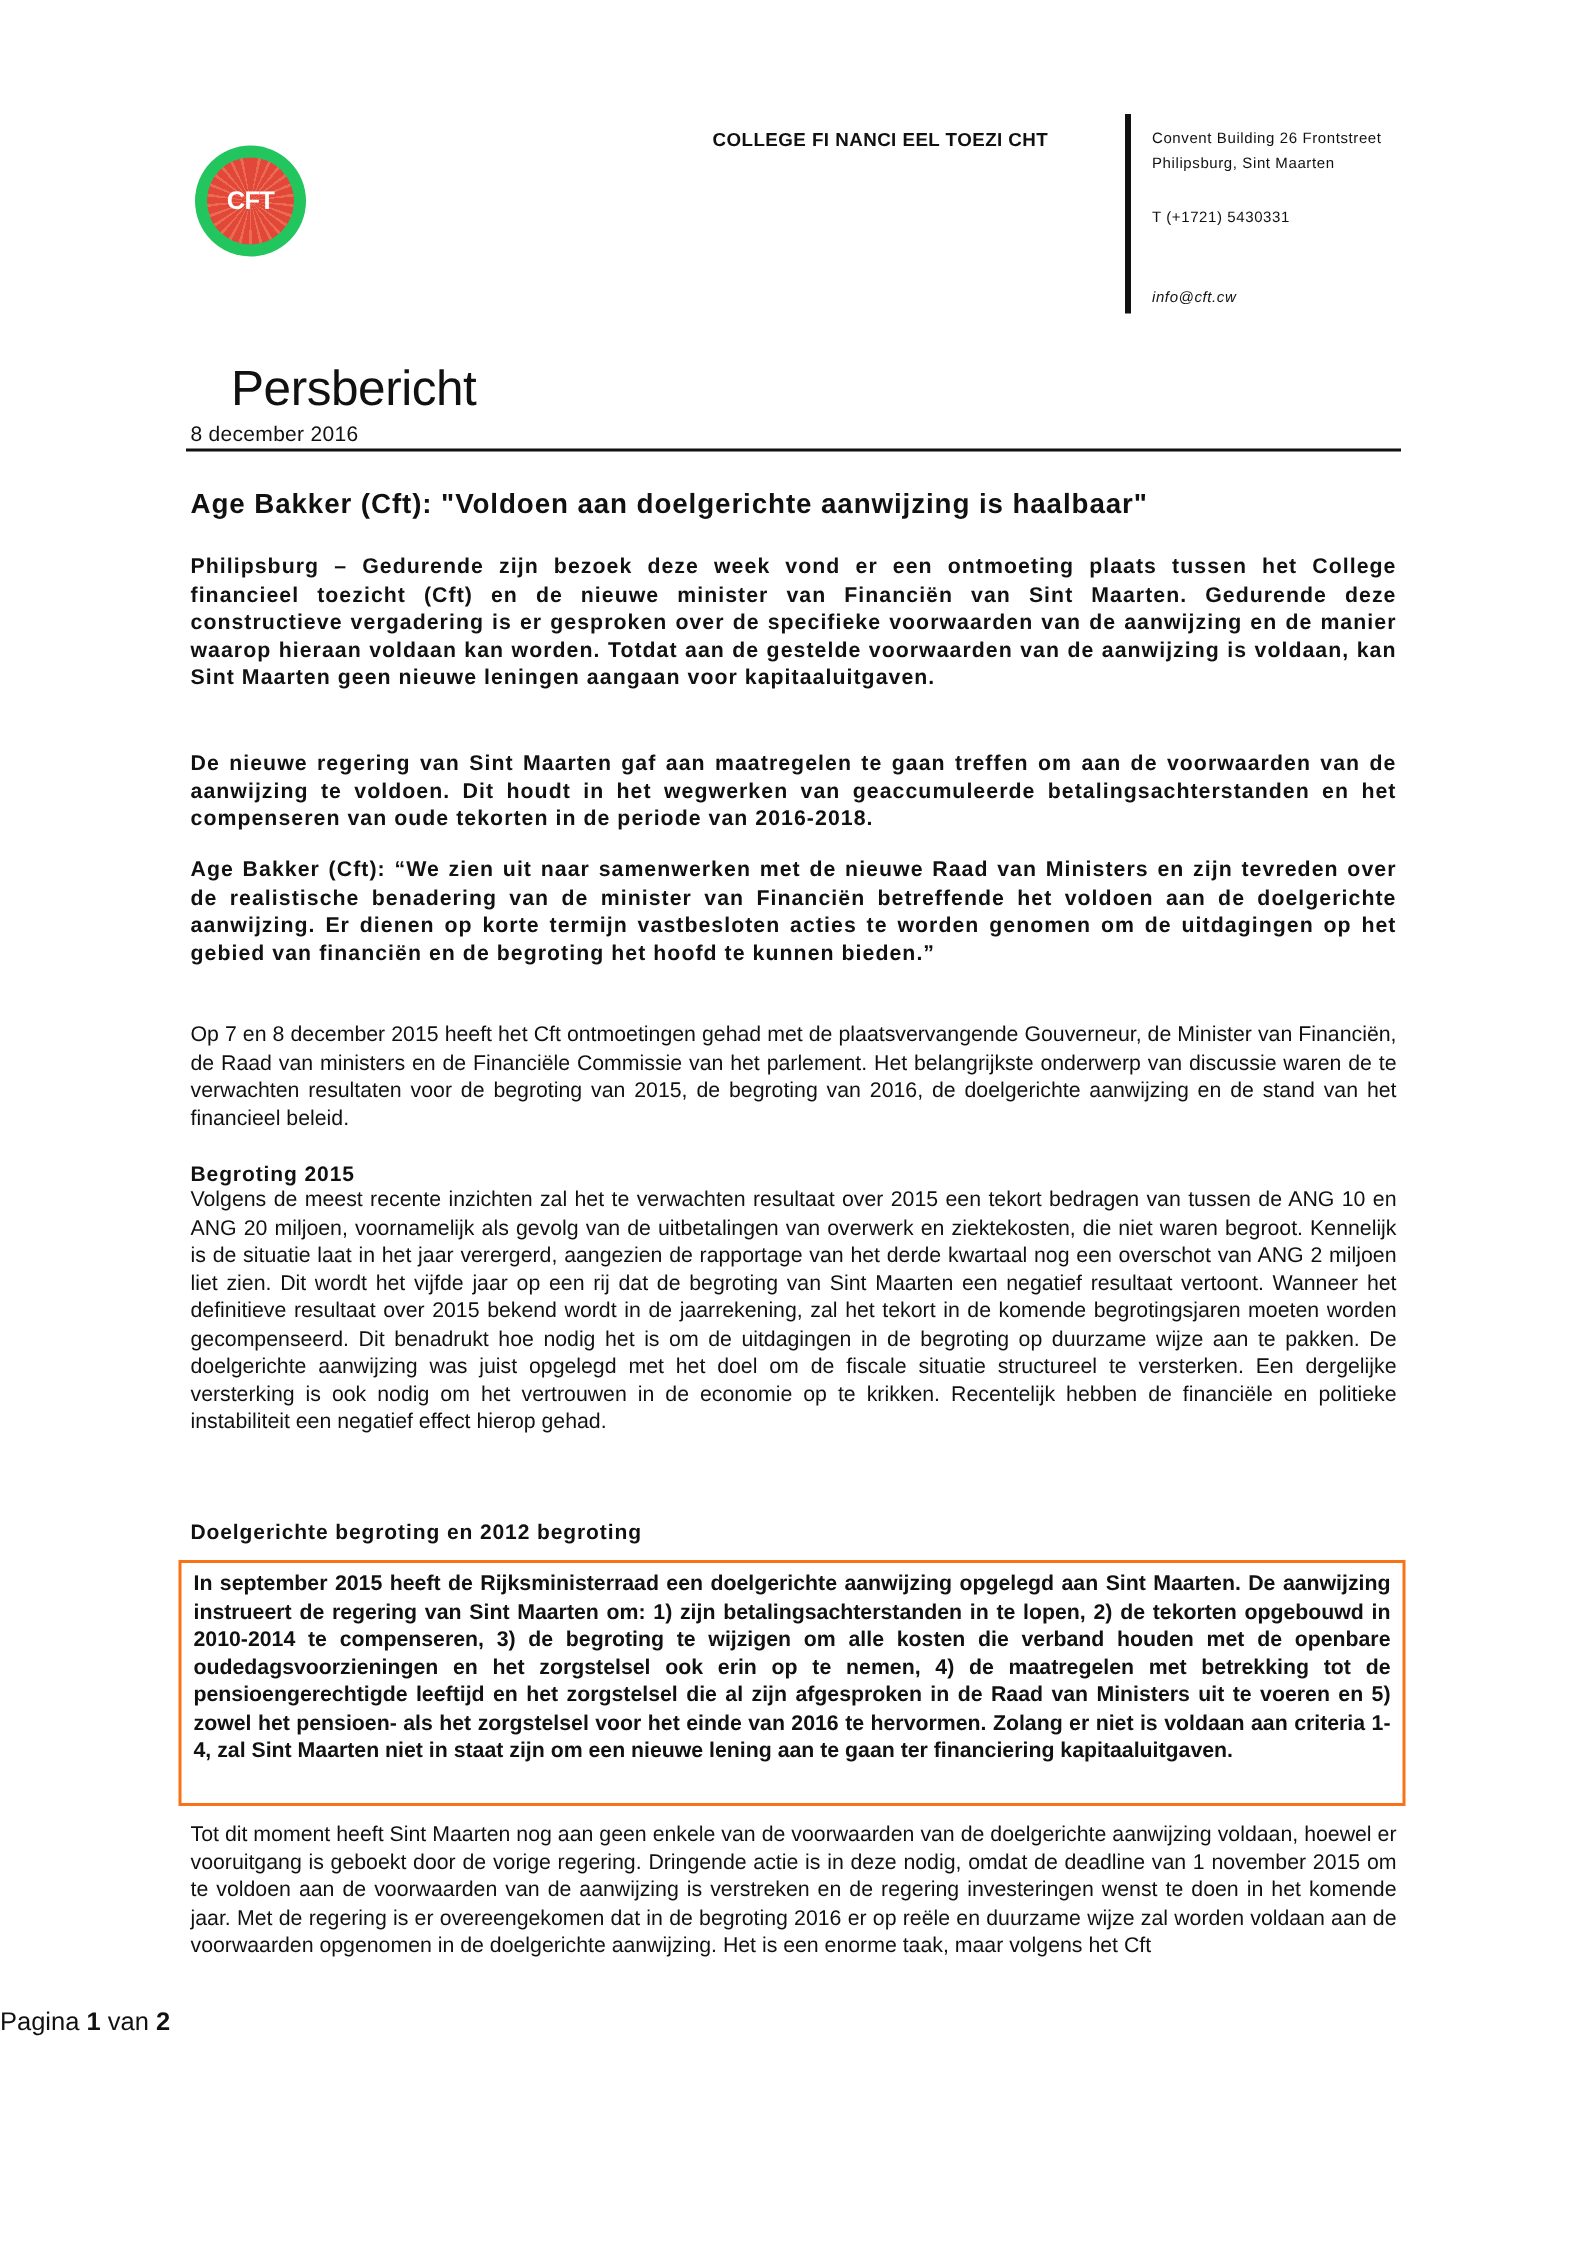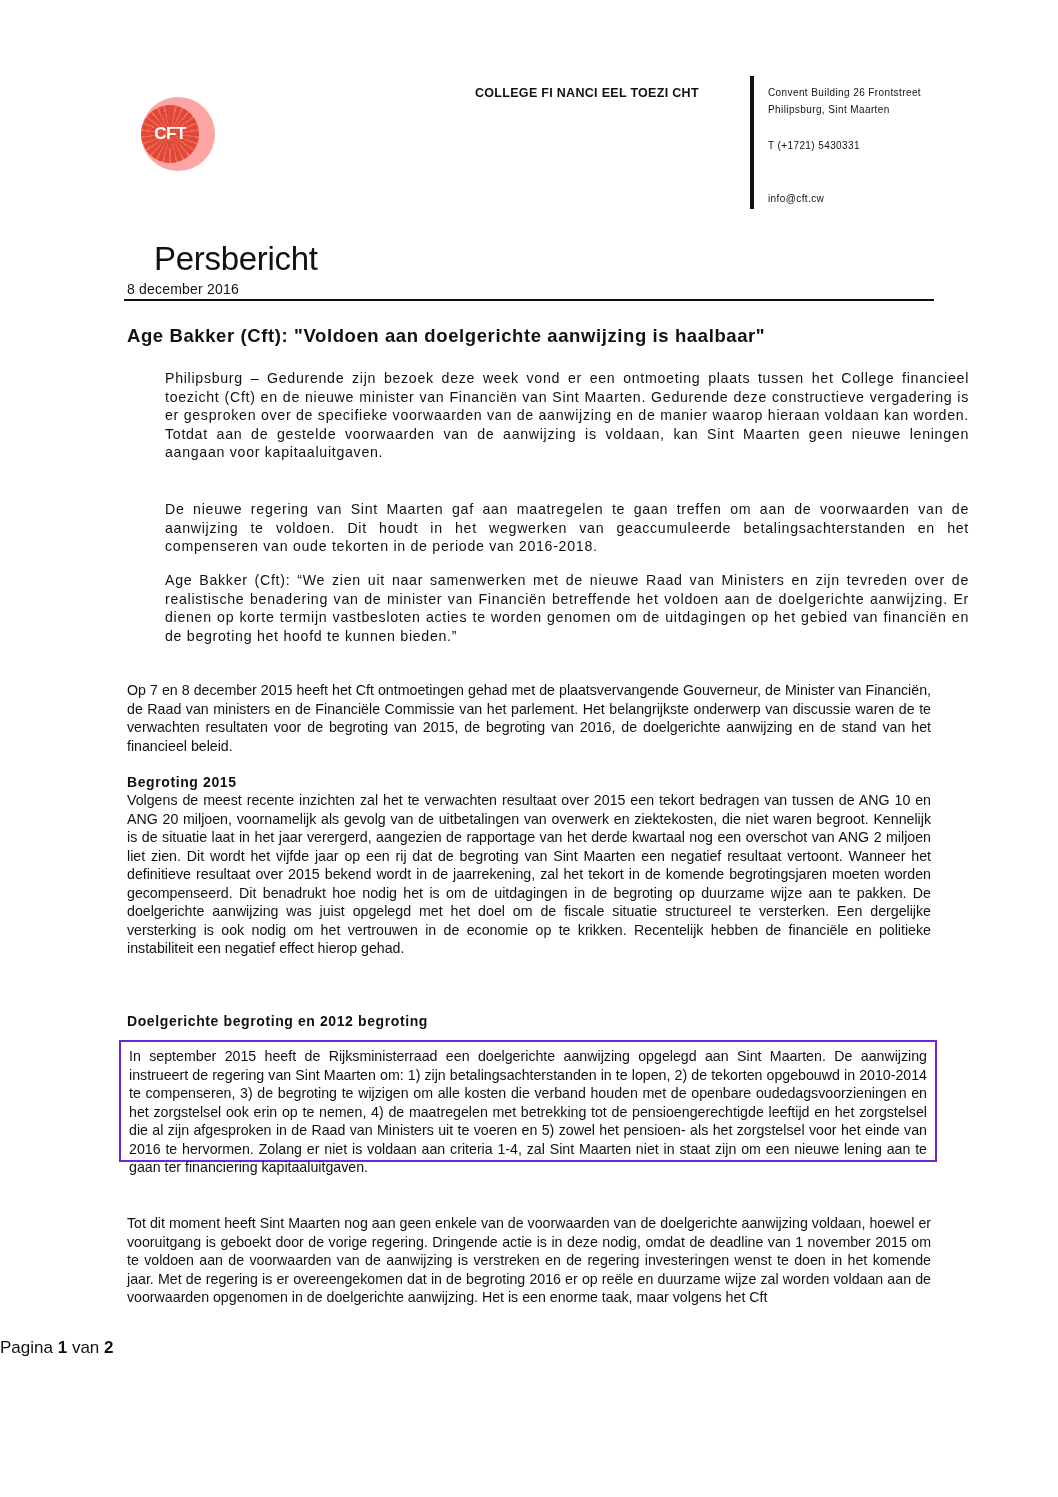--- a/index.html
+++ b/index.html
@@ -1,56 +1,56 @@
 <!DOCTYPE html>
 <html><head>
 <meta charset="utf-8">
 <style>
   html, body { margin: 0; padding: 0; background: #ffffff; }
   body { width: 1058px; height: 1497px; position: relative; overflow: hidden;
          font-family: "Liberation Sans", sans-serif; color: #111; }
   .abs { position: absolute; }
-  .logo { left: 141px; top: 97px; width: 74px; height: 74px; border-radius: 50%;
-          background: #fca5a5; display: flex; align-items: center; }
+  .logo { left: 130px; top: 97px; width: 74px; height: 74px; border-radius: 50%;
+          background: #22c55e; display: flex; align-items: center; justify-content: center; }
   .logo-inner { width: 58px; height: 58px; border-radius: 50%; background: #e2483a;
                 display: flex; align-items: center; justify-content: center;
                 background-image: repeating-conic-gradient(#e2483a 0deg 10deg, #ec6a50 10deg 14deg); }
   .logo-text { color: #fff; font-weight: bold; font-size: 17px; font-family: "Liberation Sans", sans-serif; letter-spacing: -0.5px; }
   .org-name { left: 475px; top: 86px; font-weight: bold; font-size: 12.5px; letter-spacing: 0.3px; }
   .vline { left: 750px; top: 76px; width: 4px; height: 133px; background: #111; }
   .contact { left: 768px; font-size: 10px; letter-spacing: 0.4px; line-height: 17px; }
   .title { left: 127px; top: 240px; font-size: 33px; font-family: "Liberation Sans", sans-serif; font-weight: normal; letter-spacing: -0.3px; margin-left: 27px; }
   .date { left: 127px; top: 281px; font-size: 14px; letter-spacing: 0.2px; }
   .hrule { left: 124px; top: 299px; width: 810px; height: 2px; background: #111; }
   .headline { left: 127px; top: 325px; font-size: 18.5px; font-weight: bold; letter-spacing: 0.6px; }
   .para { left: 127px; width: 804px; font-size: 14.2px; line-height: 18.5px; text-align: justify; }
-  .bold { font-weight: normal; letter-spacing: 0.7px; margin-left: 38px; }
+  .bold { font-weight: bold; letter-spacing: 0.7px; }
   .subhead { left: 127px; font-size: 14px; font-weight: bold; letter-spacing: 0.6px; }
-  .box { left: 119px; top: 1040px; width: 818px; height: 122px; border: 2px solid #6d28d9; box-sizing: border-box; }
+  .box { left: 119px; top: 1040px; width: 818px; height: 164px; border: 2px solid #f97316; box-sizing: border-box; font-weight: bold; }
   .box .para { position: absolute; left: 8px; top: 5px; width: 798px; }
   .footer { left: 0; width: 1050px; top: 1338px; text-align: left; font-size: 17px; font-family: "Liberation Sans", sans-serif; }
   .footer b { font-weight: bold; }
 </style>
 </head>
 <body>
 
 <div class="abs logo">
   <div class="logo-inner">
     <span class="logo-text">CFT</span>
   </div>
 </div>
 
 <div class="abs org-name">COLLEGE FI NANCI EEL TOEZI CHT</div>
 
 <div class="abs vline"></div>
 
 <div class="abs contact" style="top:84px;">Convent Building 26 Frontstreet</div>
 <div class="abs contact" style="top:101px;">Philipsburg, Sint Maarten</div>
 <div class="abs contact" style="top:137px;">T (+1721) 5430331</div>
-<div class="abs contact" style="top:190px;">info@cft.cw</div>
+<div class="abs contact" style="top:190px;font-style:italic;">info@cft.cw</div>
 
 <div class="abs title">Persbericht</div>
 <div class="abs date">8 december 2016</div>
 <div class="abs hrule"></div>
 
 <div class="abs headline">Age Bakker (Cft): "Voldoen aan doelgerichte aanwijzing is haalbaar"</div>
 
 <div class="abs para bold" style="top:369px;">Philipsburg – Gedurende zijn bezoek deze week vond er een ontmoeting plaats tussen het College financieel toezicht (Cft) en de nieuwe minister van Financiën van Sint Maarten. Gedurende deze constructieve vergadering is er gesproken over de specifieke voorwaarden van de aanwijzing en de manier waarop hieraan voldaan kan worden. Totdat aan de gestelde voorwaarden van de aanwijzing is voldaan, kan Sint Maarten geen nieuwe leningen aangaan voor kapitaaluitgaven.</div>
 <div class="abs para bold" style="top:500px;">De nieuwe regering van Sint Maarten gaf aan maatregelen te gaan treffen om aan de voorwaarden van de aanwijzing te voldoen. Dit houdt in het wegwerken van geaccumuleerde betalingsachterstanden en het compenseren van oude tekorten in de periode van 2016-2018.</div>
 <div class="abs para bold" style="top:571px;">Age Bakker (Cft): “We zien uit naar samenwerken met de nieuwe Raad van Ministers en zijn tevreden over de realistische benadering van de minister van Financiën betreffende het voldoen aan de doelgerichte aanwijzing. Er dienen op korte termijn vastbesloten acties te worden genomen om de uitdagingen op het gebied van financiën en de begroting het hoofd te kunnen bieden.”</div>

